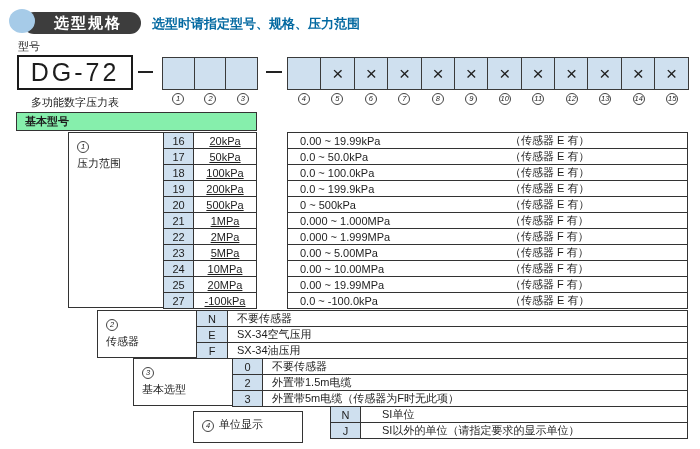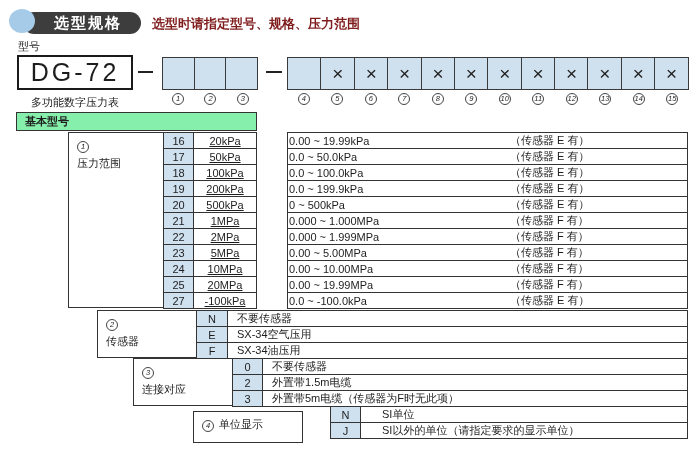--- a/index.html
+++ b/index.html
@@ -14,21 +14,21 @@
     position:relative;width:700px;height:449px;background:#ffffff;overflow:hidden;
     font-family:"Liberation Sans","DejaVu Sans",sans-serif;color:var(--ink);
   }
   .abs{position:absolute;}
   
   .badge-pill{left:23px;top:12px;width:118px;height:22px;background:var(--badge_dark);
     border-radius:12px;color:#fff;font-weight:bold;font-size:15px;letter-spacing:2px;
     display:flex;align-items:center;justify-content:center;padding-left:12px;box-sizing:border-box;z-index:1;}
   .badge-circle{left:9px;top:9px;width:26px;height:24px;background:var(--badge_circle);
     border-radius:50%;z-index:2;}
-  .subtitle{left:152px;top:15px;font-size:13px;font-weight:bold;color:#7f1d1d;}
+  .subtitle{left:152px;top:15px;font-size:13px;font-weight:bold;color:#0369a1;}
   
   .model-label{left:18px;top:39px;font-size:11px;}
   .model-box{left:17px;top:55px;width:116px;height:35px;border:2px solid #1a1a1a;background:#fff;
     display:flex;align-items:center;justify-content:center;font-size:25px;letter-spacing:3px;box-sizing:border-box;}
   .dash{height:2px;background:#222;top:71px;}
   .boxrow{top:57px;display:flex;}
   .optbox{width:33px;height:33px;box-sizing:border-box;border:1.5px solid #3a3a3a;background:var(--cell_blue);
     display:flex;align-items:center;justify-content:center;font-size:19px;color:#222;}
   .optbox + .optbox{margin-left:-1.5px;}
   .labelrow{top:93px;display:flex;}
@@ -43,21 +43,21 @@
   .rowstack{display:flex;flex-direction:column;}
   .trow{display:flex;height:17px;}
   .trow + .trow{margin-top:-1px;}
   .tcell{box-sizing:border-box;border:1px solid #333;display:flex;align-items:center;font-size:11px;background:#fff;}
   .tcell.blue{background:var(--cell_blue);justify-content:center;}
   .tcell.center{justify-content:center;text-decoration:underline;}
   .tcell.ml{margin-left:-1px;}
   .gap30{width:30px;border:none;background:transparent;}
   .rnum{width:31px;}
   .rname{width:64px;}
-  .rval{width:401px;position:relative;padding-left:1px;}
+  .rval{width:401px;position:relative;padding-left:12px;}
   .rnote{position:absolute;left:222px;top:0;height:100%;display:flex;align-items:center;font-size:11px;}
   .scode2{width:32px;}
   .sdesc2{width:461px;padding-left:9px;}
   .scode3{width:31px;}
   .sdesc3{width:426px;padding-left:9px;}
   .scode4{width:31px;}
   .sdesc4{width:328px;padding-left:21px;}
 </style>
 </head>
 <body>
@@ -268,21 +268,21 @@
       <div class="tcell sdesc2 ml">SX-34空气压用</div>
     </div>
     <div class="trow">
       <div class="tcell blue scode2">F</div>
       <div class="tcell sdesc2 ml">SX-34油压用</div>
     </div>
   </div>
 
   <div class="abs labelbox" style="left:133px;top:358px;width:100px;height:48px;">
     <div><i class="circ">3</i></div>
-    <div>连接对应</div>
+    <div>基本选型</div>
   </div>
   <div class="abs rowstack" style="left:232px;top:358px;">
     <div class="trow">
       <div class="tcell blue scode3">0</div>
       <div class="tcell sdesc3 ml">不要传感器</div>
     </div>
     <div class="trow">
       <div class="tcell blue scode3">2</div>
       <div class="tcell sdesc3 ml">外置带1.5m电缆</div>
     </div>

